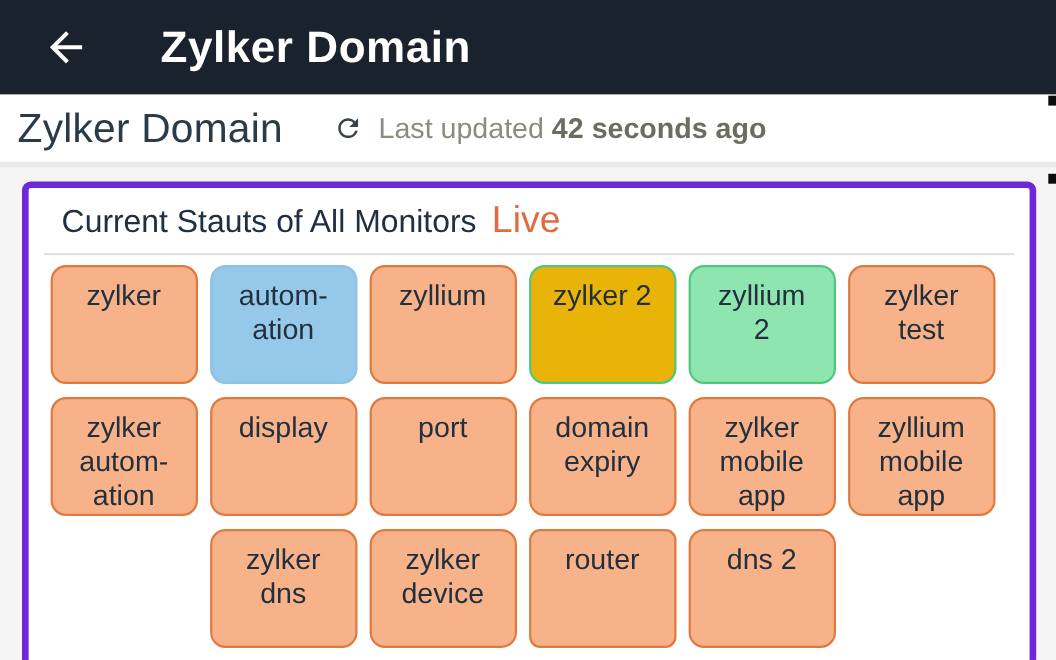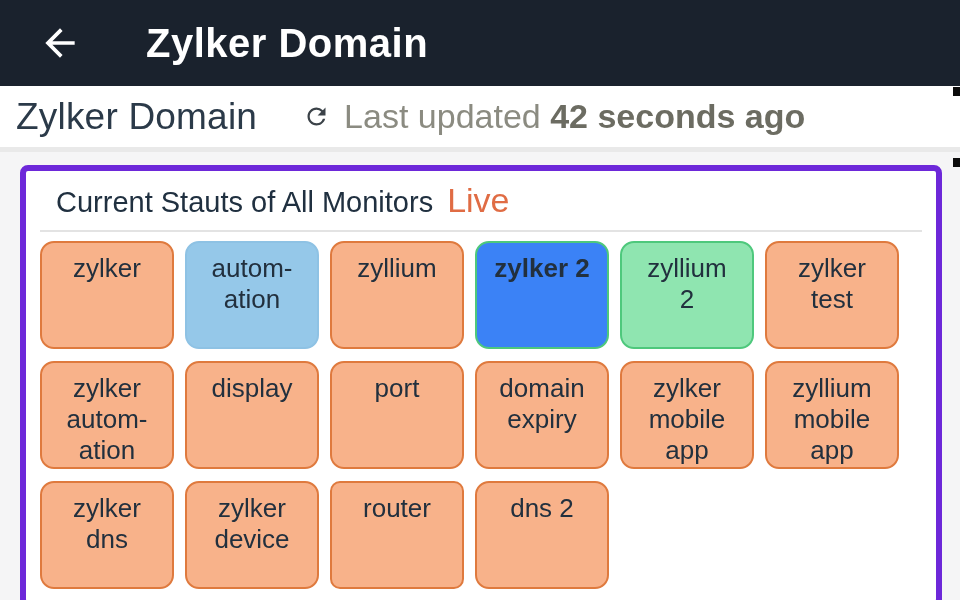--- a/index.html
+++ b/index.html
@@ -21,37 +21,37 @@
   
   .subheader{
     height:66px;background:#ffffff;display:flex;align-items:center;
     padding-left:16px;box-sizing:border-box;
     border-bottom:5px solid #e9e9e9;
   }
   .subheader-title{color:#2b3a49;font-size:37px;font-weight:500;letter-spacing:.2px;}
   .refresh-btn{background:transparent;border:none;cursor:pointer;margin-left:46px;padding:0;
     display:flex;align-items:center;}
   .refresh-btn svg{width:27px;height:27px;fill:#3b4248;}
-  .updated{margin-left:14px;font-size:34px;color:#8b8b81;}
+  .updated{margin-left:14px;font-size:26px;color:#8b8b81;}
   .updated b{color:#6c6c62;font-weight:700;}
   
   .panel{
     margin:13px 18px 0 20px;background:#ffffff;
     border:6px solid #6d28d9;border-radius:8px;
     box-shadow:0 4px 0 rgba(0,0,0,0.05);
     padding-bottom:12px;
   }
   .panel-head{display:flex;align-items:baseline;padding:10px 16px 10px 30px;}
   .panel-title{color:#203040;font-size:29px;font-weight:500;}
   .live-label{color:#e06c44;font-size:34px;margin-left:14px;}
   .panel-divider{height:2px;background:#e3e3e3;margin:0 14px;}
   
   .grid{
     display:flex;flex-wrap:wrap;gap:12px 11px;
-    padding:9px 0 0 14px;width:870px;
+    padding:9px 0 0 14px;width:870px;justify-content:center;
   }
   .tile{
     width:134px;height:108px;box-sizing:border-box;
     border:2px solid transparent;border-radius:14px;
     display:flex;justify-content:center;align-items:flex-start;
     padding:10px 3px 0 3px;cursor:pointer;
   }
   .tile-label{
     color:#22303e;font-size:26px;line-height:31px;text-align:center;
     white-space:pre-line;
@@ -103,21 +103,21 @@
 
   <div class="tile" style="background: rgb(149, 200, 233); border-color: rgb(142, 194, 228);">
     <span class="tile-label">autom-
 ation</span>
   </div>
 
   <div class="tile" style="background: rgb(248, 178, 138); border-color: rgb(223, 122, 62);">
     <span class="tile-label">zyllium</span>
   </div>
 
-  <div class="tile" style="background: #3b82f6; border-color: rgb(78, 200, 124); font-weight: bold;">
+  <div class="tile" style="background: #eab308; border-color: rgb(78, 200, 124);">
     <span class="tile-label">zylker 2</span>
   </div>
 
   <div class="tile" style="background: rgb(143, 229, 176); border-color: rgb(78, 200, 124);">
     <span class="tile-label">zyllium
 2</span>
   </div>
 
   <div class="tile" style="background: rgb(248, 178, 138); border-color: rgb(223, 122, 62);">
     <span class="tile-label">zylker

